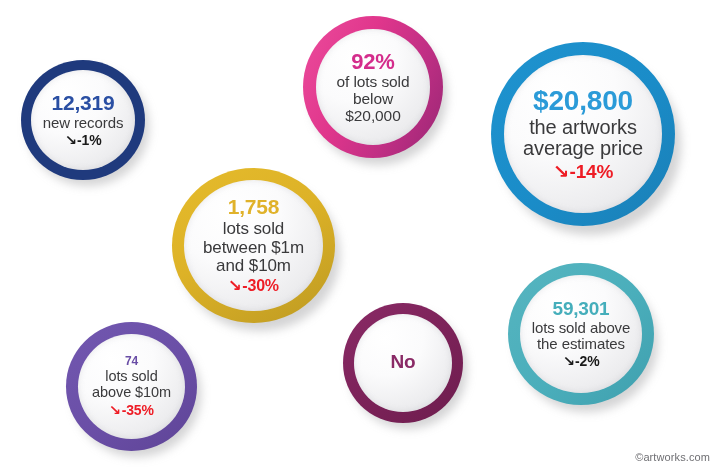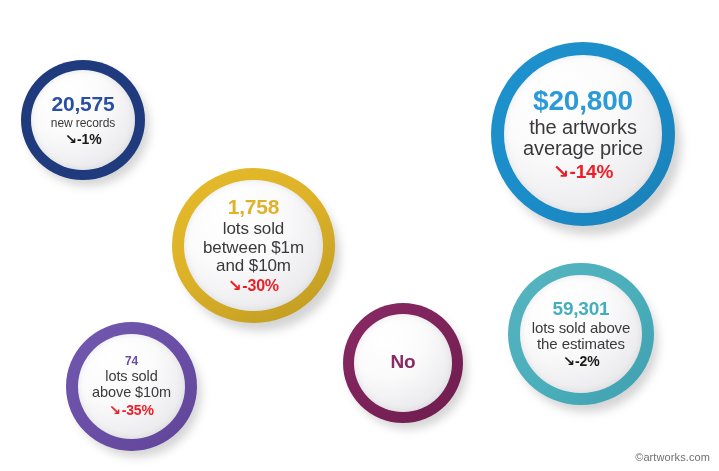--- a/index.html
+++ b/index.html
@@ -112,21 +112,21 @@
   #b-above10m  { left: 66px;  top: 322px; width: 131px; height: 129px; }
   #b-above10m .ring { background: linear-gradient(140deg,#7258b0 0%,#6a4ea6 55%,#5e4496 100%); }
   #b-above10m .disc { inset: 12px; }
 
   #b-nosale    { left: 343px; top: 303px; width: 120px; height: 120px; }
   #b-nosale   .ring { background: linear-gradient(140deg,#8a2a66 0%,#7b2258 55%,#6d1d4e 100%); }
   #b-nosale   .disc { inset: 11px; }
 
   
   #b-records   .headline  { color:#2a4fa3; font-size: 21px; }
-  #b-records   .caption   { font-size: 12px; }
+  #b-records   .caption   { font-size: 15px; }
   #b-records   .delta     { font-size: 14px; }
 
   #b-below     .headline  { color:#d42d8c; font-size: 22px; }
   #b-below     .caption   { font-size: 15.5px; }
 
   #b-average   .headline  { color:#2b9bd8; font-size: 28px; }
   #b-average   .caption   { font-size: 20px; }
   #b-average   .delta     { font-size: 19px; }
 
   #b-between   .headline  { color:#e0b22a; font-size: 21px; }
@@ -157,26 +157,36 @@
 </style>
 </head>
 <body>
 
 <div id="stage">
 
   <div class="bubble" id="b-records">
     <span class="shadow"></span>
     <span class="ring"></span>
     <div class="disc">
-      <div class="headline">20,575</div>
+      <div class="headline">12,319</div>
       <div class="caption">new records</div>
       <div class="delta neg-dark"><span class="arrow">↘</span><span>-1%</span></div>
     </div>
   </div>
 
+  <div class="bubble" id="b-below">
+    <span class="shadow"></span>
+    <span class="ring"></span>
+    <div class="disc">
+      <div class="headline">92%</div>
+      <div class="caption">of lots sold
+below
+$20,000</div>
+    </div>
+  </div>
 
   <div class="bubble" id="b-average">
     <span class="shadow"></span>
     <span class="ring"></span>
     <div class="disc">
       <div class="headline">$20,800</div>
       <div class="caption">the artworks
 average price</div>
       <div class="delta neg-red"><span class="arrow">↘</span><span>-14%</span></div>
     </div>

